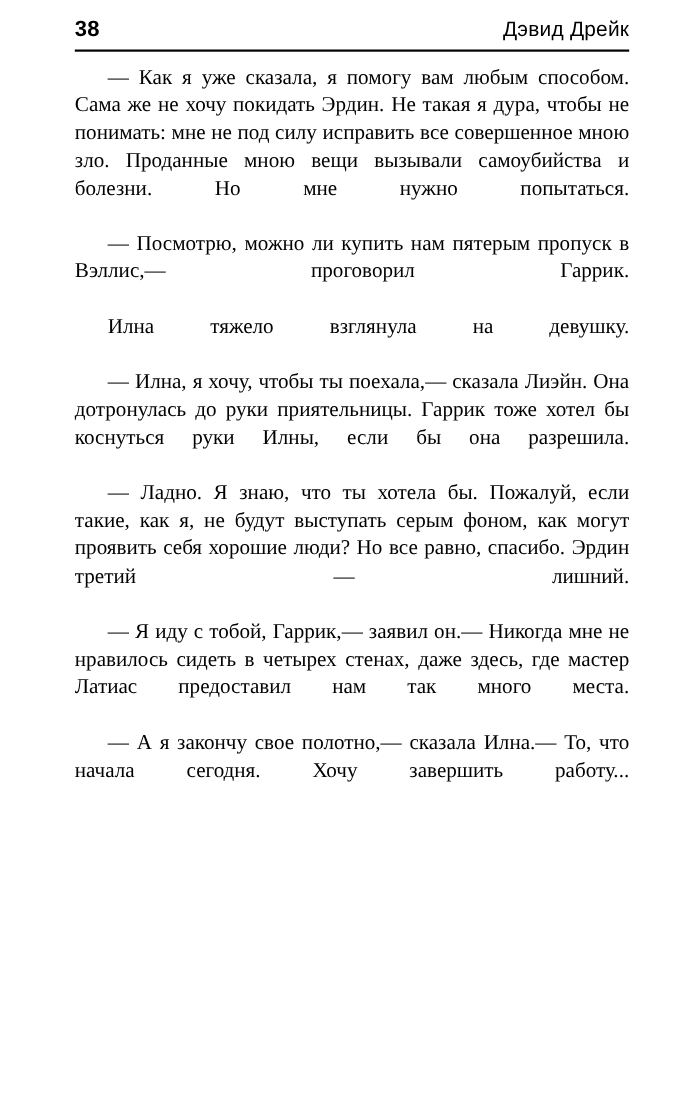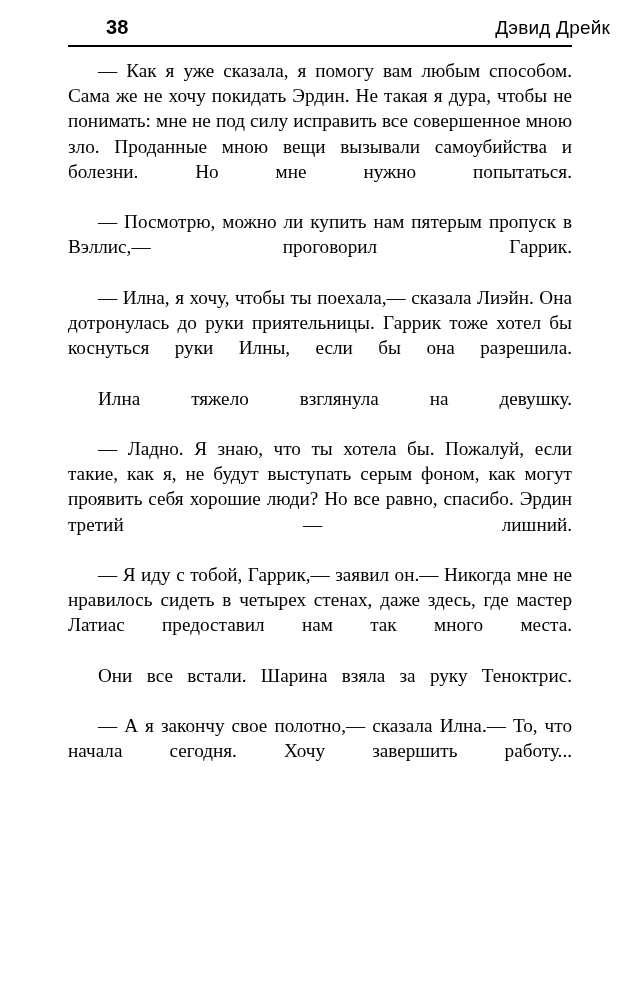--- a/index.html
+++ b/index.html
@@ -30,21 +30,20 @@
     left: 68px;
     top: 16px;
     width: 504px;
     display: flex;
     align-items: baseline;
     justify-content: space-between;
     font-family: "Liberation Sans", "DejaVu Sans", sans-serif;
     font-weight: bold;
     font-size: 20px;
     letter-spacing: 0.2px;
-    margin-left: 38px;
   }
   .header .folio {
     font-size: 20px;
     font-weight: bold;
   }
   .header .running-title {
     font-size: 19px;
     font-weight: normal;
   }
   .header-rule {
@@ -90,22 +89,21 @@
     <span class="folio">38</span>
     <span class="running-title">Дэвид Дрейк</span>
   </div>
 
   <div class="header-rule"></div>
 
   <div class="textblock">
 
     <p>— Как я уже сказала, я помогу вам любым способом. Сама же не хочу покидать Эрдин. Не такая я дура, чтобы не понимать: мне не под силу исправить все совершенное мною зло. Проданные мною вещи вызывали самоубийства и болезни. Но мне нужно попытаться.</p>
     <p>— Посмотрю, можно ли купить нам пятерым пропуск в Вэллис,— проговорил Гаррик.</p>
+    <p>Илна тяжело взглянула на девушку.</p>
     <p>— Илна, я хочу, чтобы ты поехала,— сказала Лиэйн. Она дотронулась до руки приятельницы. Гаррик тоже хотел бы коснуться руки Илны, если бы она разрешила.</p>
-    <p>Илна тяжело взглянула на девушку.</p>
     <p>— Ладно. Я знаю, что ты хотела бы. Пожалуй, если такие, как я, не будут выступать серым фоном, как могут проявить себя хорошие люди? Но все равно, спасибо. Эрдин третий — лишний.</p>
     <p>— Я иду с тобой, Гаррик,— заявил он.— Никогда мне не нравилось сидеть в четырех стенах, даже здесь, где мастер Латиас предоставил нам так много места.</p>
-    <p>Они все встали. Шарина взяла за руку Теноктрис.</p>
     <p>— А я закончу свое полотно,— сказала Илна.— То, что начала сегодня. Хочу завершить работу...</p>
 
   </div>
 
 </div>
 
 </body></html>

